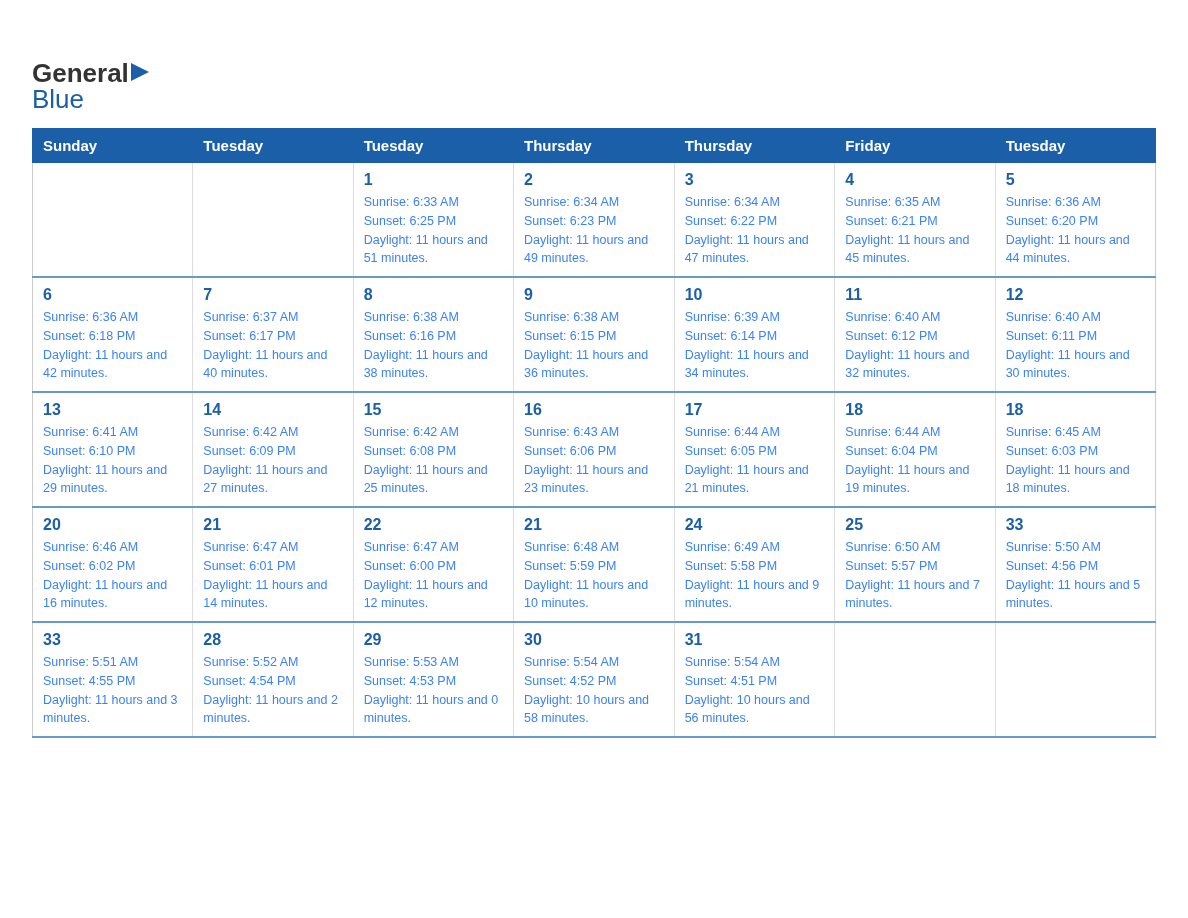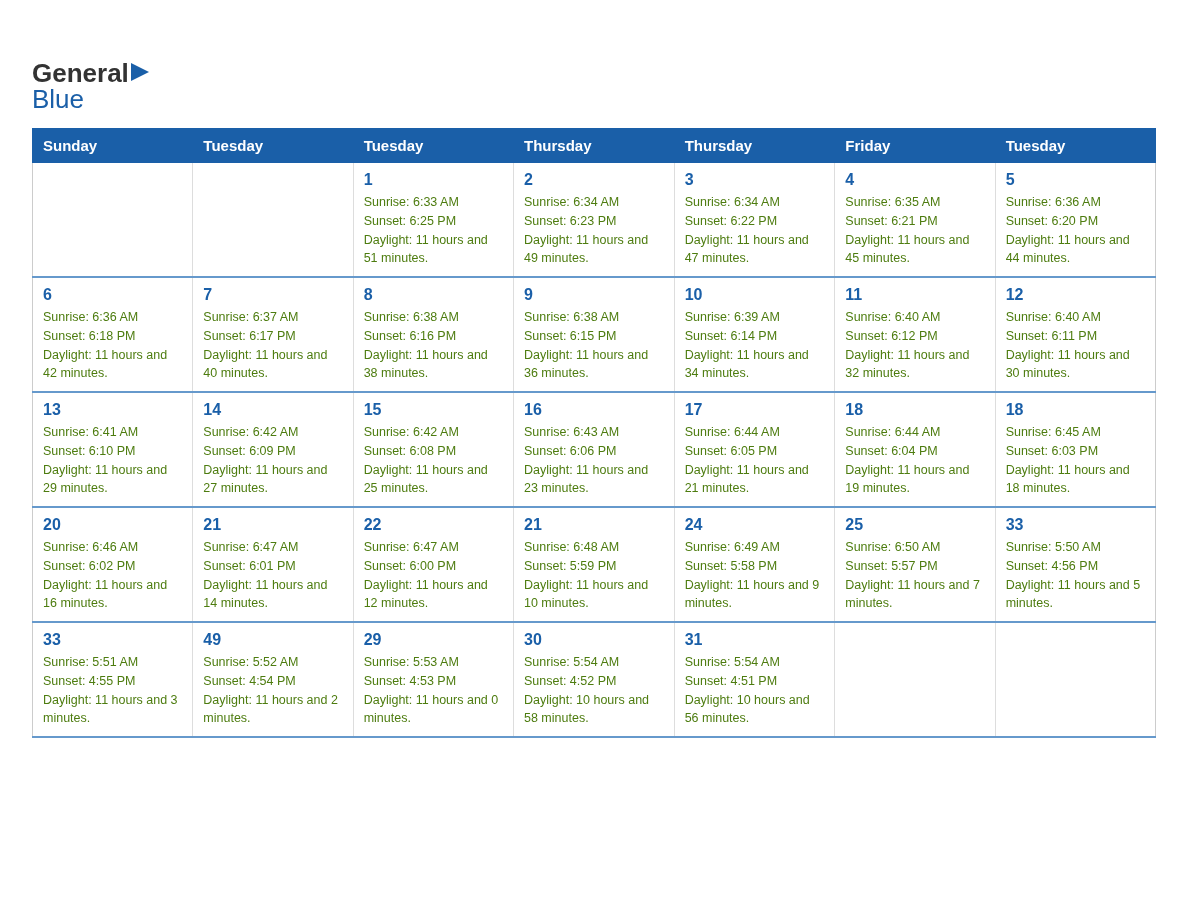--- a/index.html
+++ b/index.html
@@ -82,21 +82,21 @@
       border-right: none;
     }
     .day-number {
       font-size: 16px;
       font-weight: bold;
       color: #1a5fa8;
       margin-bottom: 4px;
       display: block;
     }
     .day-info {
-      color: #4d7c0f;
+      color: #3b82f6;
       line-height: 1.5;
       font-size: 12.5px;
     }
     .empty-cell {
       background: #fff;
     }
   </style>
 </head>
 <body>
 
@@ -242,21 +242,21 @@
           <span class="day-number">33</span>
           <div class="day-info">Sunrise: 5:50 AM<br>Sunset: 4:56 PM<br>Daylight: 11 hours and 5 minutes.</div>
         </td>
       </tr>
       <tr>
         <td>
           <span class="day-number">33</span>
           <div class="day-info">Sunrise: 5:51 AM<br>Sunset: 4:55 PM<br>Daylight: 11 hours and 3 minutes.</div>
         </td>
         <td>
-          <span class="day-number">49</span>
+          <span class="day-number">28</span>
           <div class="day-info">Sunrise: 5:52 AM<br>Sunset: 4:54 PM<br>Daylight: 11 hours and 2 minutes.</div>
         </td>
         <td>
           <span class="day-number">29</span>
           <div class="day-info">Sunrise: 5:53 AM<br>Sunset: 4:53 PM<br>Daylight: 11 hours and 0 minutes.</div>
         </td>
         <td>
           <span class="day-number">30</span>
           <div class="day-info">Sunrise: 5:54 AM<br>Sunset: 4:52 PM<br>Daylight: 10 hours and 58 minutes.</div>
         </td>

